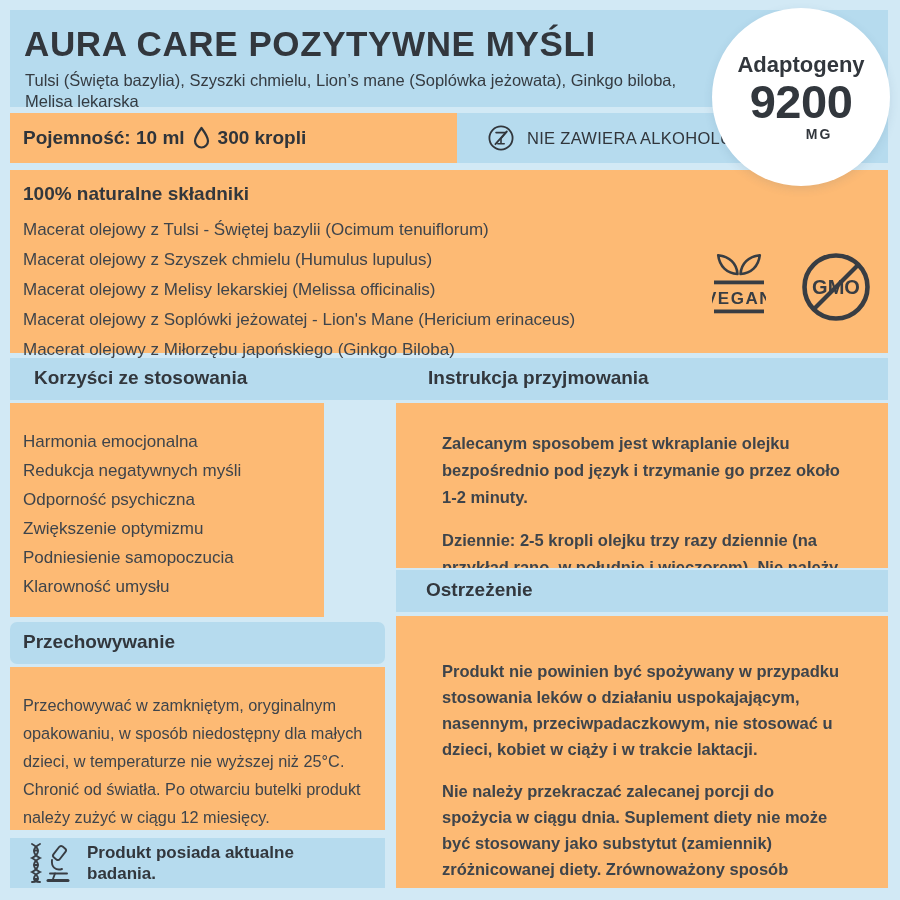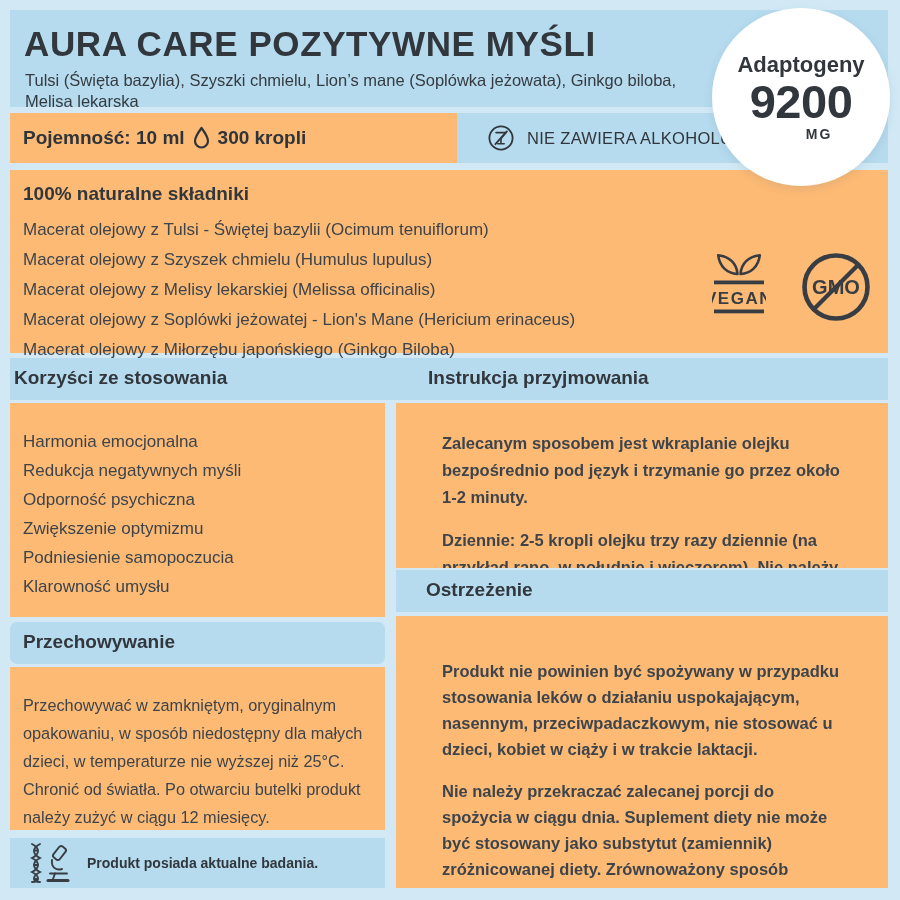--- a/index.html
+++ b/index.html
@@ -52,25 +52,25 @@
   
   #ingredients-box{left:10px;top:170px;width:878px;height:183px;}
   #ingredients-heading{position:absolute;left:13px;top:13px;font-size:19px;font-weight:700;color:#32373d;}
   #ingredients-list{position:absolute;left:13px;top:45px;font-size:17px;line-height:30px;color:#3e444b;}
   #vegan-badge{position:absolute;left:712px;top:245px;}
   #gmo-badge{position:absolute;left:799px;top:250px;}
 
   
   #columns-band{left:10px;top:358px;width:878px;height:42px;}
   .col-heading{position:absolute;top:9px;font-size:19px;font-weight:700;color:#32373d;}
-  #benefits-heading{left:4px;}
+  #benefits-heading{left:24px;}
   #instructions-heading{left:418px;}
 
   
-  #benefits-box{left:10px;top:403px;width:375px;height:214px;box-sizing:border-box;padding:24px 10px 0 13px;}
+  #benefits-box{left:10px;top:403px;width:314px;height:214px;box-sizing:border-box;padding:24px 10px 0 13px;}
   #benefits-list{font-size:17px;line-height:29px;color:#3e444b;}
 
   
   #instructions-box{left:396px;top:403px;width:492px;height:165px;box-sizing:border-box;
     padding:11px 26px 0 30px;font-size:16.5px;line-height:27px;overflow:hidden;}
   #instructions-box p,#warning-box p{margin:16px;font-weight:bold;}
   #instructions-box p + p{margin-top:10px;}
 
   
   #warning-band{left:396px;top:570px;width:492px;height:42px;}
@@ -81,21 +81,21 @@
 
   
   #storage-band{left:10px;top:622px;width:375px;height:42px;border-radius:7px;}
   #storage-heading{position:absolute;left:13px;top:9px;font-size:19px;font-weight:700;color:#32373d;}
   #storage-box{left:10px;top:667px;width:375px;height:163px;box-sizing:border-box;
     padding:24px 12px 0 13px;font-size:16.3px;line-height:28px;overflow:hidden;}
 
   
   #research-band{left:10px;top:838px;width:375px;height:50px;
     display:flex;align-items:center;gap:16px;padding-left:17px;box-sizing:border-box;}
-  #research-text{font-size:14px;font-weight:700;line-height:21px;color:#32373d;width:250px;}
+  #research-text{font-size:17px;font-weight:700;line-height:21px;color:#32373d;width:250px;}
 
   svg{display:block;}
 </style>
 </head>
 <body>
 
 <div class="abs band" id="title-band">
   <div id="product-title">AURA CARE POZYTYWNE MYŚLI</div>
   <div id="product-subtitle">Tulsi (Święta bazylia), Szyszki chmielu, Lion’s mane (Soplówka jeżowata), Ginkgo biloba, Melisa lekarska</div>
 </div>

